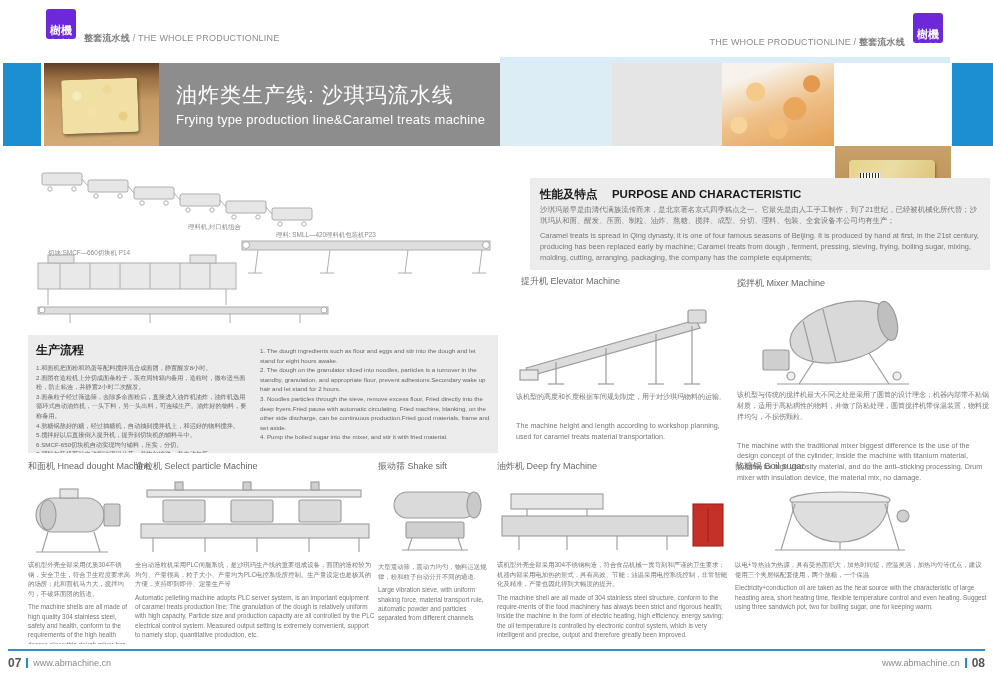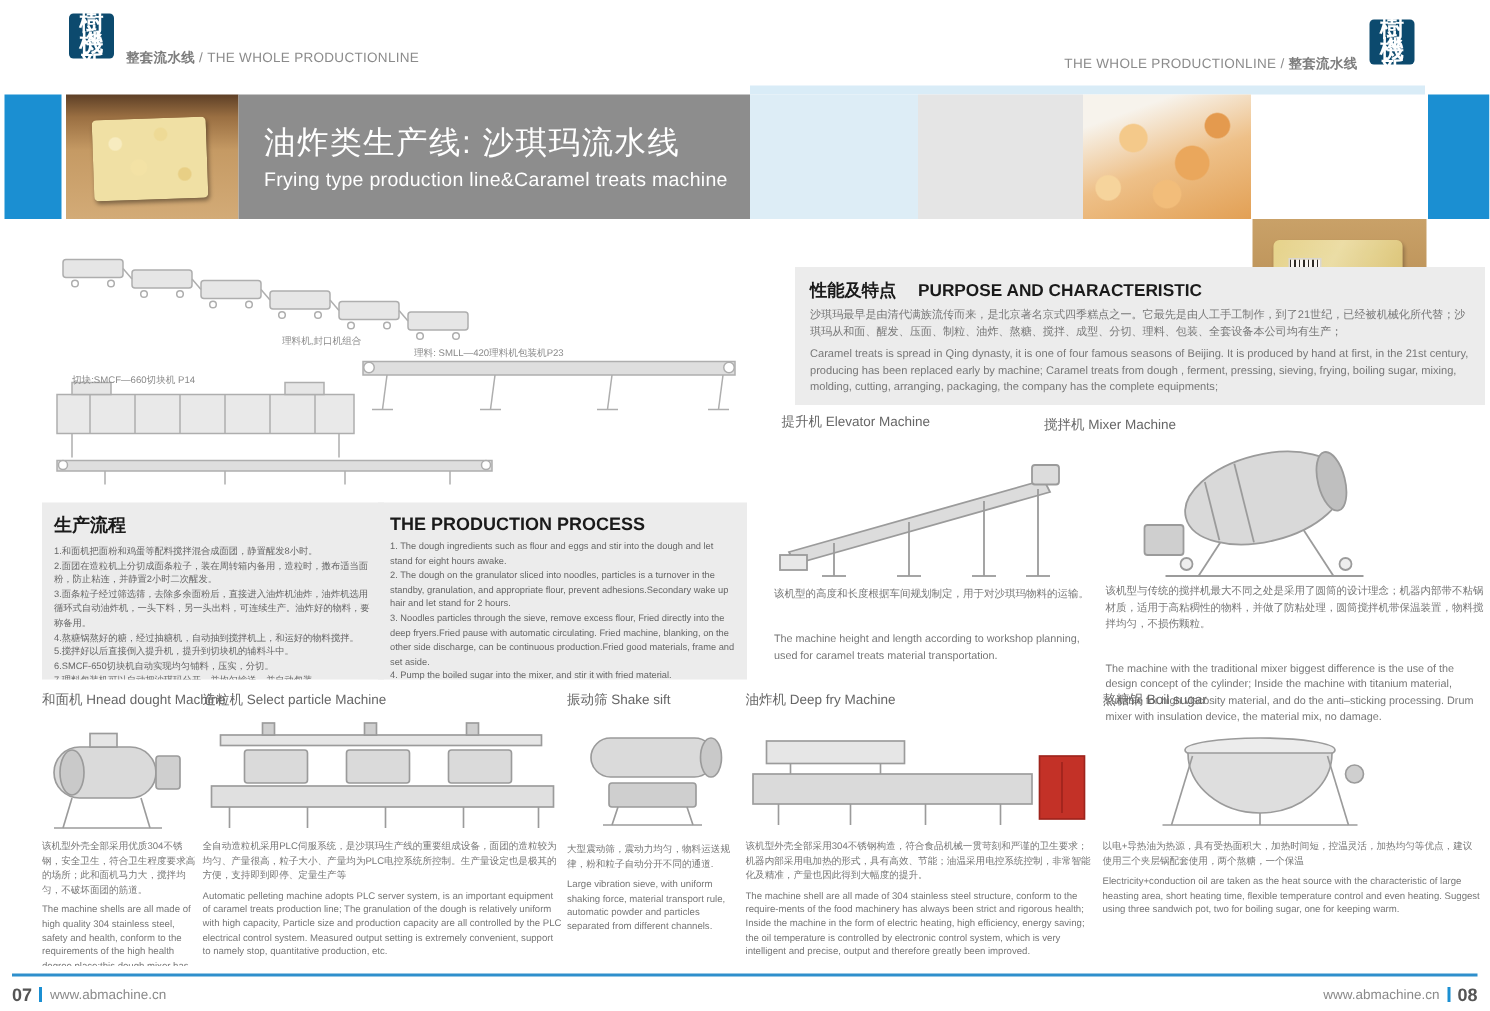--- a/index.html
+++ b/index.html
@@ -2,23 +2,23 @@
 <html><head>
 <meta charset="utf-8">
 <style>
   * { margin:0; padding:0; box-sizing:border-box; }
   html,body { width:993px; height:674px; background:#fff; overflow:hidden;
     font-family:"Liberation Sans","DejaVu Sans",sans-serif; }
   .abs { position:absolute; }
   #spread { position:relative; width:993px; height:674px; background:#fff; }
 
   
-  .seal { width:30px; height:30px; background:#0c4a6e; border-radius:3px;
+  .seal { width:30px; height:30px; background:#6d28d9; border-radius:3px;
     display:grid; grid-template-columns:1fr 1fr; color:#fff; font-weight:bold;
-    font-size:16px; line-height:14px; text-align:center; padding-top:0; }
+    font-size:11px; line-height:14px; text-align:center; padding-top:14px; }
   .tagline { font-size:9px; color:#8b8b8b; letter-spacing:.2px; }
   .tagline .zh { font-weight:bold; color:#7d7d7d; }
 
   
   .blue-block { background:#1b8fd2; }
   .banner-gray { background:#8d8d8d; color:#fff; padding:18px 0 0 17px; }
   .banner-title { font-size:21px; letter-spacing:1px; }
   .banner-sub { font-size:13px; margin-top:3px; letter-spacing:.2px; }
   .photo-wood { background:linear-gradient(180deg,#5d3f26 0%,#9a6f42 18%,#c59a64 45%,#d3ab77 100%); position:relative; }
   .sachima { position:absolute; left:18px; top:16px; width:76px; height:54px; border-radius:3px;
@@ -197,21 +197,21 @@
           <line x1="168" y1="92" x2="184" y2="92"></line>
         <rect x="4" y="78" width="18" height="10" fill="#e8e8e8"></rect>
       </g>
     </svg>
   </div>
   <div class="abs" style="left:516px; top:392px; width:212px;">
     <div class="cap-md-zh">该机型的高度和长度根据车间规划制定，用于对沙琪玛物料的运输。</div>
     <div class="cap-md-en">The machine height and length according to workshop planning, used for caramel treats material transportation.</div>
   </div>
 
-  <div class="abs mach-label" style="left:696px; top:277px;">搅拌机 Mixer Machine</div>
+  <div class="abs mach-label" style="left:737px; top:277px;">搅拌机 Mixer Machine</div>
   <div class="abs" style="left:737px; top:288px; width:200px; height:100px;">
     <svg width="200" height="100" viewBox="0 0 200 100">
       <g stroke="#9b9b9b" stroke-width="1.2" fill="#d9d9d9">
         <line x1="40" y1="96" x2="172" y2="96" fill="none"></line>
         <line x1="62" y1="96" x2="88" y2="56" fill="none"></line>
           <line x1="152" y1="96" x2="126" y2="56" fill="none"></line>
         <g transform="rotate(-14 106 44)">
           <ellipse cx="106" cy="44" rx="54" ry="29"></ellipse>
           <ellipse cx="152" cy="44" rx="9" ry="20" fill="#bfbfbf"></ellipse>
           <line x1="70" y1="24" x2="70" y2="64" fill="none"></line>
@@ -234,21 +234,20 @@
       <div>1.和面机把面粉和鸡蛋等配料搅拌混合成面团，静置醒发8小时。</div>
       <div>2.面团在造粒机上分切成面条粒子，装在周转箱内备用，造粒时，撒布适当面粉，防止粘连，并静置2小时二次醒发。</div>
       <div>3.面条粒子经过筛选筛，去除多余面粉后，直接进入油炸机油炸，油炸机选用循环式自动油炸机，一头下料，另一头出料，可连续生产。油炸好的物料，要称备用。</div>
       <div>4.熬糖锅熬好的糖，经过抽糖机，自动抽到搅拌机上，和运好的物料搅拌。</div>
       <div>5.搅拌好以后直接倒入提升机，提升到切块机的辅料斗中。</div>
       <div>6.SMCF-650切块机自动实现均匀铺料，压实，分切。</div>
       <div>7.理料包装机可以自动把沙琪玛分开，并均匀输送，并自动包装。</div>
     </div>
   </div>
   <div class="abs graybox" style="left:252px; top:335px; width:246px; height:118px; padding:7px 8px; overflow:hidden;">
-    <div class="box-title">THE PRODUCTION PROCESS</div>
     <div class="steps">
       <div>1. The dough ingredients such as flour and eggs and stir into the dough and let stand for eight hours awake.</div>
       <div>2. The dough on the granulator sliced into noodles, particles is a turnover in the standby, granulation, and appropriate flour, prevent adhesions.Secondary wake up hair and let stand for 2 hours.</div>
       <div>3. Noodles particles through the sieve, remove excess flour, Fried directly into the deep fryers.Fried pause with automatic circulating. Fried machine, blanking, on the other side discharge, can be continuous production.Fried good materials, frame and set aside.</div>
       <div>4. Pump the boiled sugar into the mixer, and stir it with fried material.</div>
 
     </div>
   </div>
 
   <div class="abs mach-label" style="left:28px; top:460px;">和面机 Hnead dought Machine</div>

